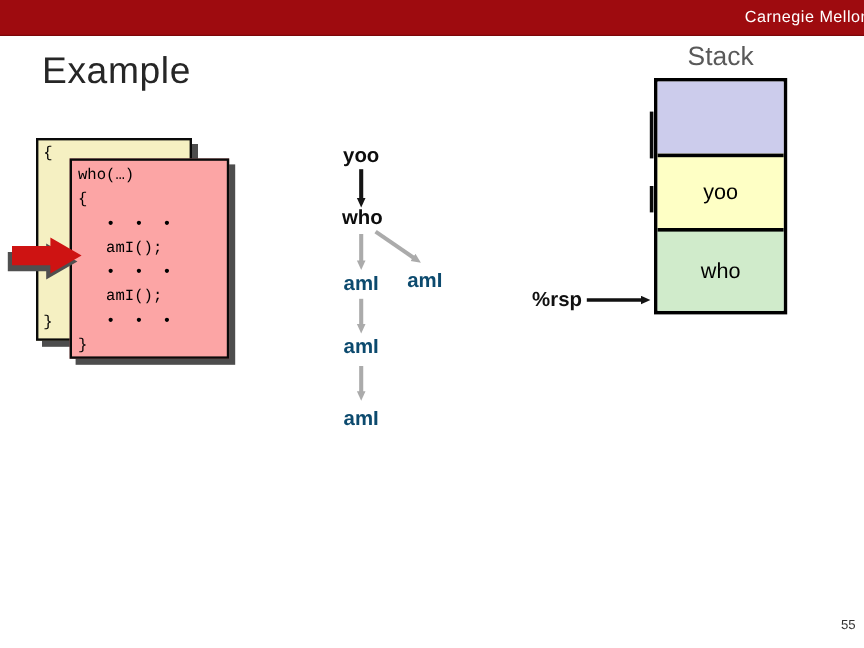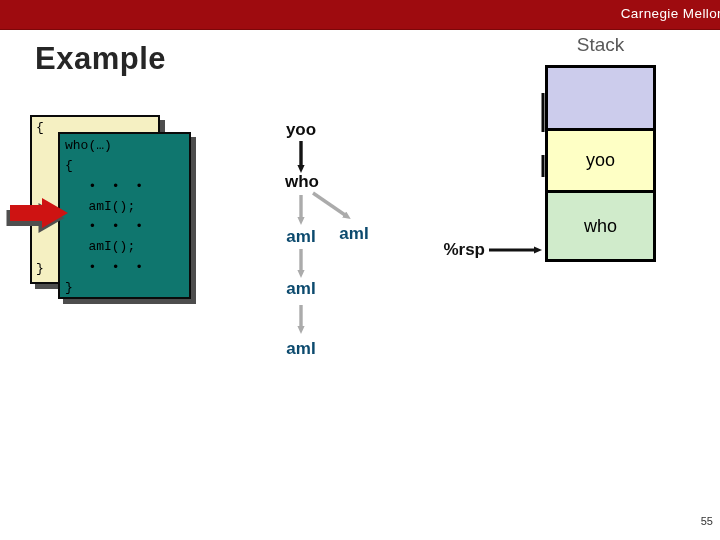--- a/index.html
+++ b/index.html
@@ -12,44 +12,44 @@
     position:absolute; top:0; left:0; width:720px; height:29px;
     background:#9e0b0f; border-bottom:1px solid #7c0709;
   }
   .banner .brand {
     position:absolute; right:-5px; top:6px; color:#ffffff;
     font-size:13.5px; letter-spacing:0.4px; white-space:nowrap;
   }
   
   .title {
     position:absolute; left:35px; top:41px; margin:0;
-    font-size:31px; font-weight:bold; color:#262626; letter-spacing:0.5px;
+    font-size:31px; font-weight:normal; color:#262626; letter-spacing:0.5px;
   }
   
   .codebox {
     position:absolute; border:2.5px solid #0a0a0a; box-shadow:5px 5px 0 #4d4d4d;
     font-family:"Liberation Mono", monospace; font-size:13px; line-height:20.3px;
     white-space:pre; color:#000; display:flex; flex-direction:column;
   }
   .codebox.yoo { left:30px; top:115px; width:122px; height:161px; background:#f5f0c2; padding:1px 0 3px 4px; z-index:1; }
-  .codebox.who { left:58px; top:132px; width:124px; height:160px; background:#0f766e; padding:2px 0 1px 5px; z-index:2; }
+  .codebox.who { left:58px; top:132px; width:124px; height:160px; background:#fca5a5; padding:2px 0 1px 5px; z-index:2; }
   .codebox .closing { margin-top:auto; }
   
   .overlay { position:absolute; left:0; top:0; width:720px; height:540px; z-index:3; pointer-events:none; }
   
   .chain-label { position:absolute; width:64px; text-align:center; font-size:17px; font-weight:bold; color:#0d0d0d; z-index:4; }
   .chain-label.inactive { color:#0c4a6e; }
   .lbl-yoo  { left:269px; top:120px; }
   .lbl-who  { left:270px; top:172px; }
   .lbl-ami1 { left:269px; top:227px; }
   .lbl-ami2 { left:322px; top:224px; }
   .lbl-ami3 { left:269px; top:279px; }
   .lbl-ami4 { left:269px; top:339px; }
   
-  .stack-title { position:absolute; left:545px; top:34px; width:111px; text-align:center; font-size:19px; color:#595959; z-index:2; }
+  .stack-title { position:absolute; left:545px; top:34px; width:111px; text-align:center; font-size:22px; color:#595959; z-index:2; }
   .stack { position:absolute; left:545px; top:65px; width:105px; border:3px solid #000; z-index:2; }
   .frame { position:relative; width:105px; }
   .frame.f-empty { height:60px; background:#ccccec; }
   .frame.f-yoo { height:59px; background:#feffc5; border-top:3px solid #000; }
   .frame.f-who { height:66px; background:#d0ebcb; border-top:3px solid #000; }
   .frame .frame-label {
     position:absolute; left:0; top:0; width:100%; height:100%;
     display:flex; align-items:center; justify-content:center;
     font-size:18px; color:#000;
   }

